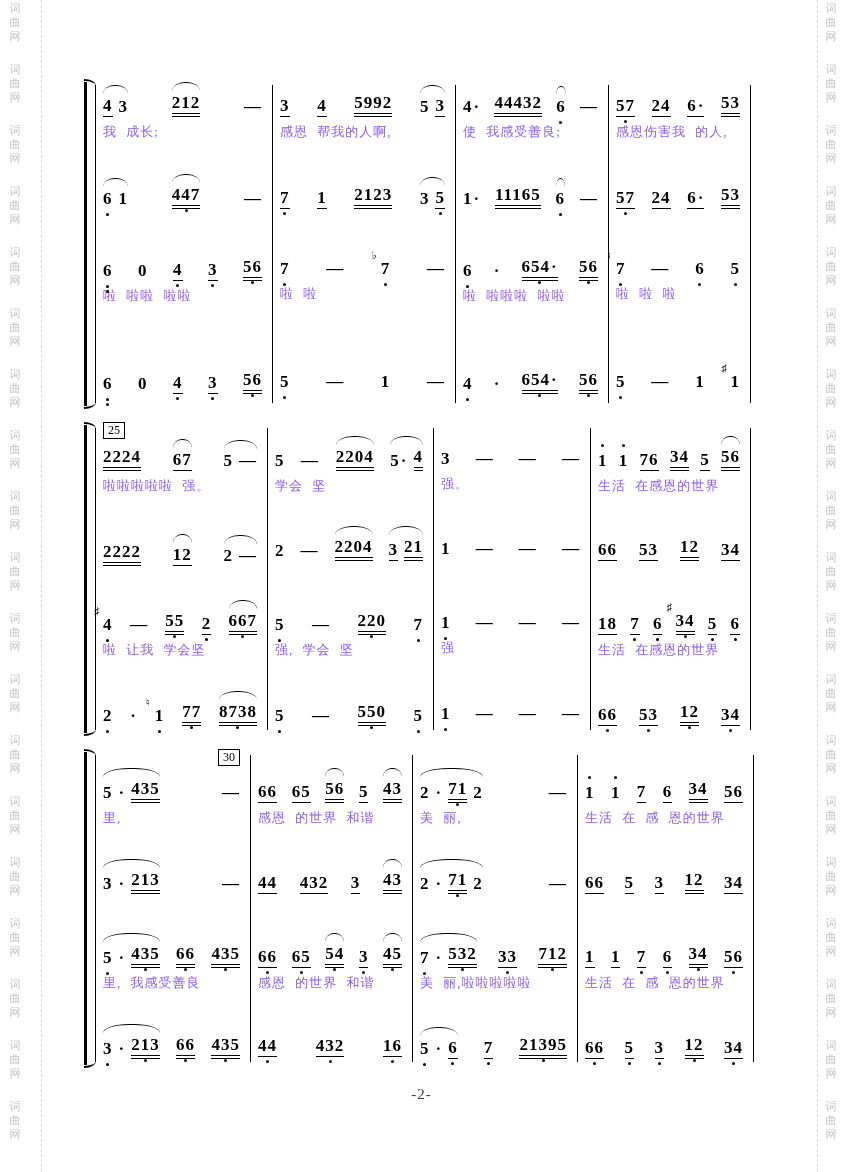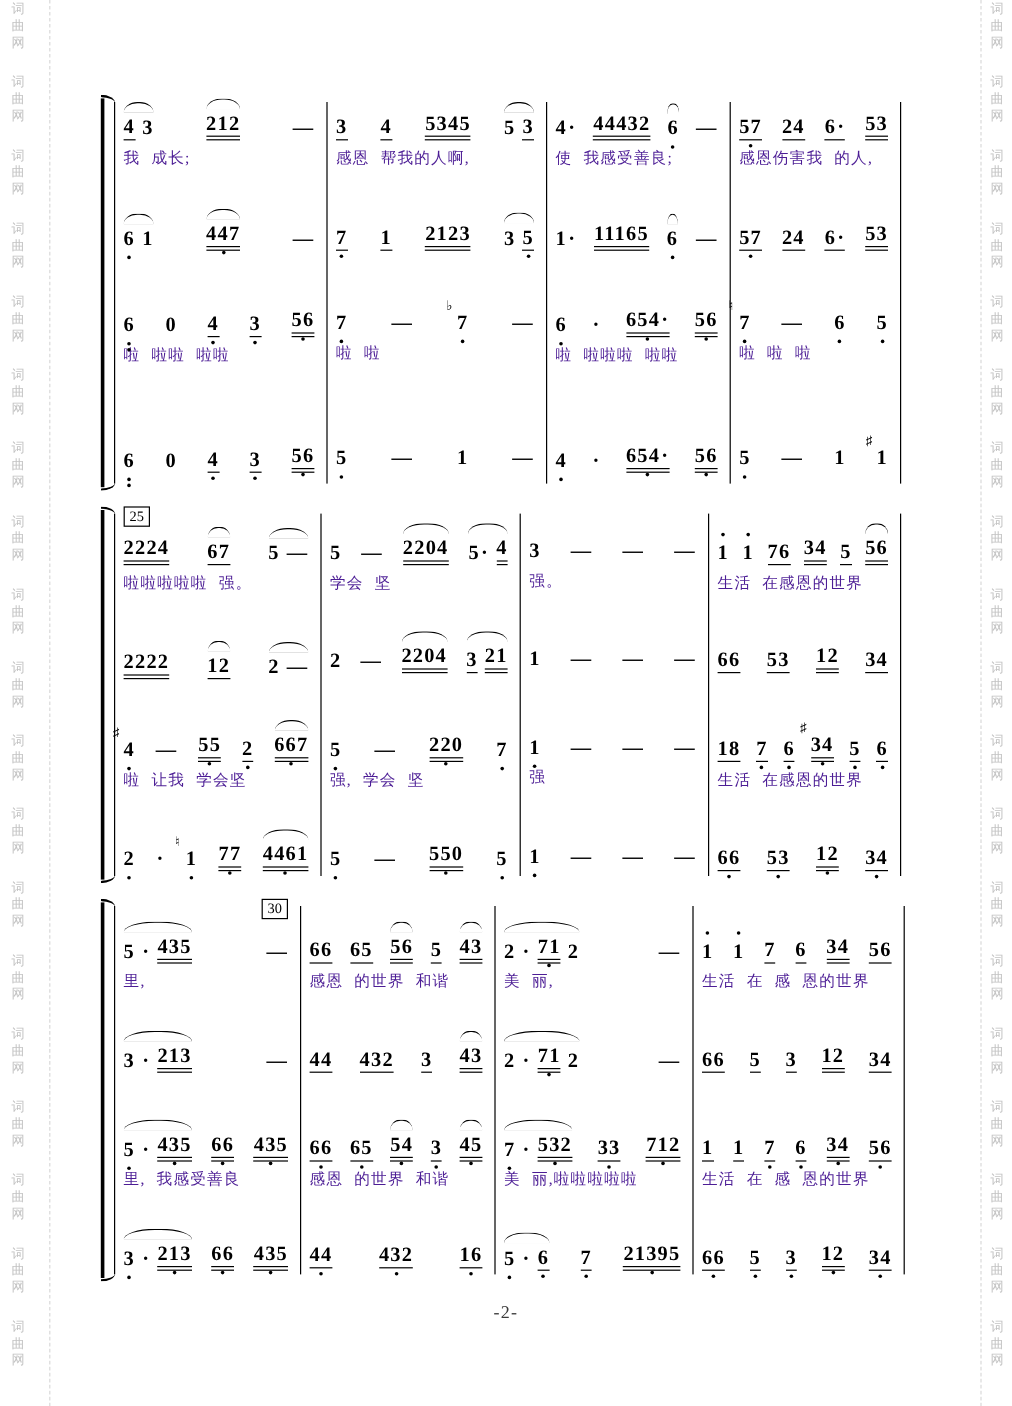--- a/index.html
+++ b/index.html
@@ -32,21 +32,21 @@
   .tok .num{display:inline-block;}
   .tok .augdot{font-weight:bold;margin-left:1px;}
   .tok .acc{position:absolute;top:-9px;left:-9px;font-size:11px;font-weight:normal;line-height:10px;}
   .tok i.od{position:absolute;left:50%;margin-left:-1.5px;width:3px;height:3px;background:#000;
             border-radius:50%;}
   .tok i.above{top:-7px;} .tok i.below{bottom:-7px;} .tok i.below2{bottom:-12px;}
   .grp{position:relative;display:inline-flex;gap:6px;align-items:flex-end;}
   .grp.arc:before{content:"";position:absolute;left:0;right:0;top:-11px;height:8px;
                   border-top:1.8px solid #000;border-radius:55% 55% 0 0/120% 120% 0 0;}
   .lyrics{margin-top:6px;font-size:13px;letter-spacing:1px;word-spacing:5px;
-          white-space:nowrap;color:#4c1d95;}
+          white-space:nowrap;color:#8b5cf6;}
   .pagenum{position:absolute;top:1086px;left:0;width:100%;text-align:center;
            font-size:15px;letter-spacing:1px;color:#3a3a3a;}
 </style>
 </head>
 <body>
 
 <div class="wmline wmline-left"></div>
 <div class="wmline wmline-right"></div>
 <div class="wm wm-left">
     <div class="cl">
@@ -261,21 +261,21 @@
             <span class="tok u2"><span class="num">212</span></span>
           </span>
           <span class="tok"><span class="num">—</span></span>
         </div>
         <div class="lyrics">我 成长;</div>
       </div>
       <div class="measure" style="top: 8px; left: 187px; width: 175px;">
         <div class="notes">
           <span class="tok u1"><span class="num">3</span></span>
           <span class="tok u1"><span class="num">4</span></span>
-          <span class="tok u2"><span class="num">5345</span></span>
+          <span class="tok u2"><span class="num">5992</span></span>
           <span class="grp arc">
             <span class="tok"><span class="num">5</span></span>
             <span class="tok u1"><span class="num">3</span></span>
           </span>
         </div>
         <div class="lyrics">感恩 帮我的人啊,</div>
       </div>
       <div class="measure" style="top: 8px; left: 370px; width: 145px;">
         <div class="notes">
           <span class="tok"><span class="num">4</span><span class="augdot">·</span></span>
@@ -547,21 +547,21 @@
         </div>
         <div class="lyrics">生活 在感恩的世界</div>
       </div>
       <div class="measure" style="top: 274px; left: 10px; width: 164px;">
         <div class="notes">
           <span class="tok"><span class="num">2</span><i class="od below"></i></span>
           <span class="tok"><span class="num">·</span></span>
           <span class="tok"><span class="num">1</span><span class="acc">♮</span><i class="od below"></i></span>
           <span class="tok u2"><span class="num">77</span><i class="od below"></i></span>
           <span class="grp arc">
-            <span class="tok u2"><span class="num">4461</span><i class="od below"></i></span>
+            <span class="tok u2"><span class="num">8738</span><i class="od below"></i></span>
           </span>
         </div>
       </div>
       <div class="measure" style="top: 274px; left: 182px; width: 158px;">
         <div class="notes">
           <span class="tok"><span class="num">5</span><i class="od below"></i></span>
           <span class="tok"><span class="num">—</span></span>
           <span class="tok u2"><span class="num">550</span><i class="od below"></i></span>
           <span class="tok"><span class="num">5</span><i class="od below"></i></span>
         </div>

